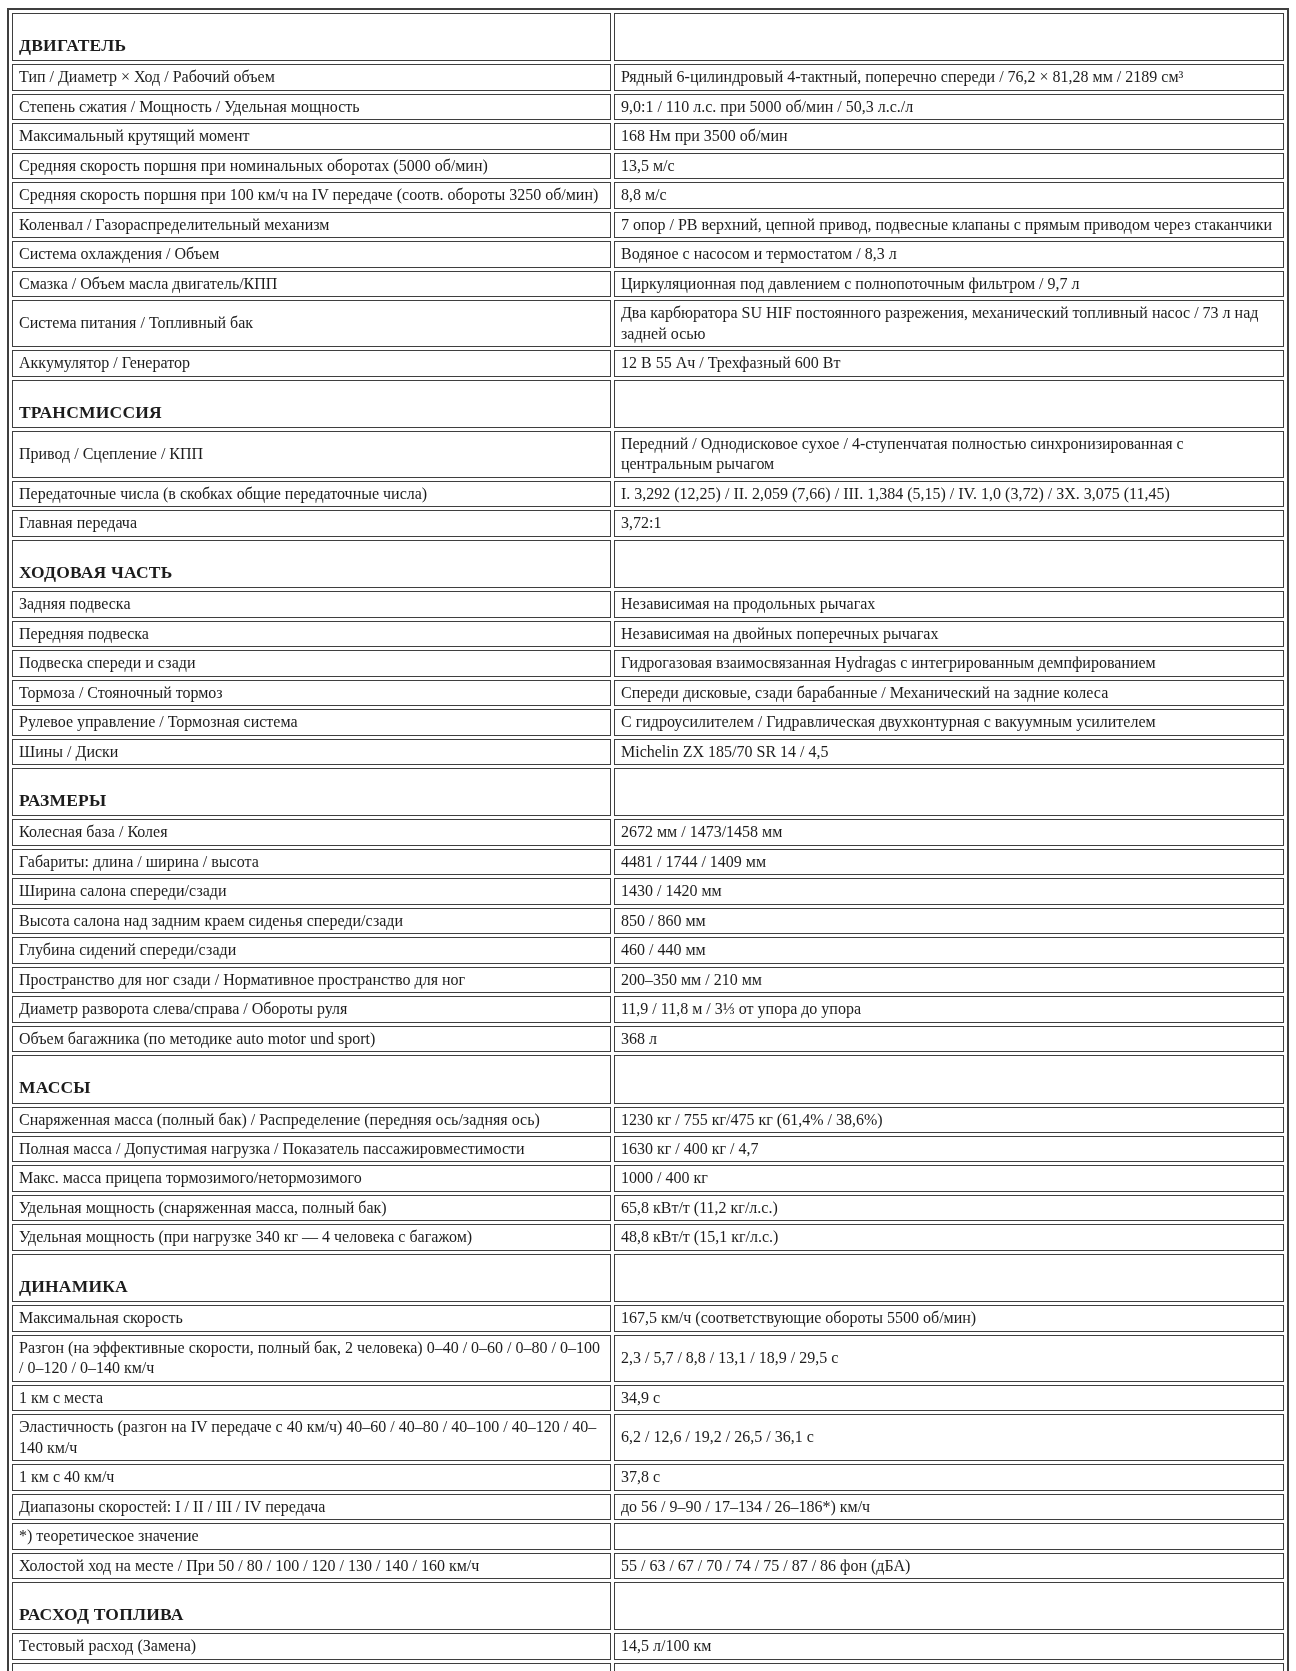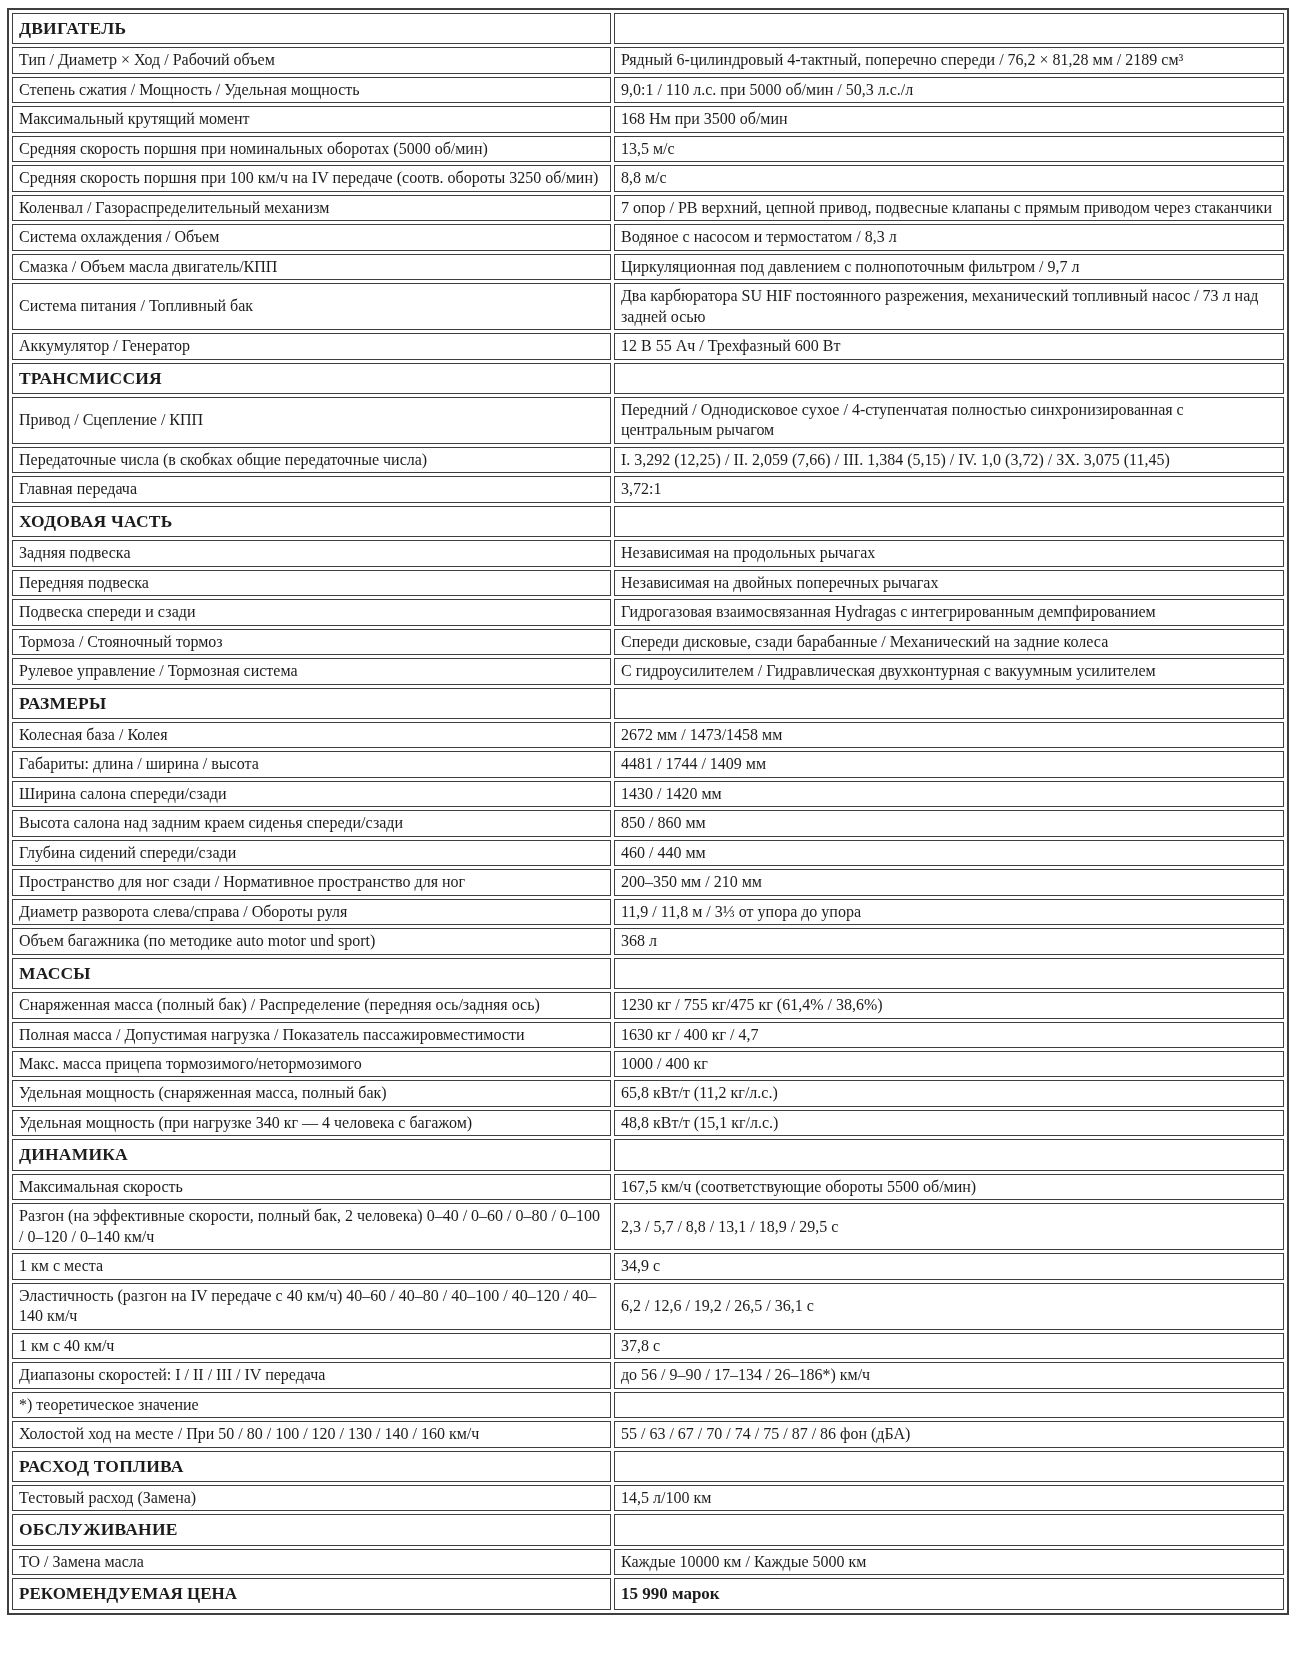--- a/index.html
+++ b/index.html
@@ -31,21 +31,21 @@
     padding:2px 6px;
     font-size:16px;
     line-height:1.28;
     vertical-align:middle;
     background:var(--bg);
     height:24px;
   }
   tr.section td.label{
     font-weight:bold;
     font-size:17.5px;
-    padding-top:3px;
+    padding-top:20px;
     padding-bottom:4px;
     letter-spacing:0.2px;
   }
   tr.price td{
     font-weight:bold;
     font-size:17px;
     padding-top:4px;
     padding-bottom:4px;
   }
 </style>
@@ -136,20 +136,24 @@
           <td class="value">Гидрогазовая взаимосвязанная Hydragas с интегрированным демпфированием</td>
         </tr>
         <tr class="data">
           <td class="label">Тормоза / Стояночный тормоз</td>
           <td class="value">Спереди дисковые, сзади барабанные / Механический на задние колеса</td>
         </tr>
         <tr class="data">
           <td class="label">Рулевое управление / Тормозная система</td>
           <td class="value">С гидроусилителем / Гидравлическая двухконтурная с вакуумным усилителем</td>
         </tr>
+        <tr class="data">
+          <td class="label">Шины / Диски</td>
+          <td class="value">Michelin ZX 185/70 SR 14 / 4,5</td>
+        </tr>
         <tr class="section">
           <td class="label">РАЗМЕРЫ</td>
           <td class="value"></td>
         </tr>
         <tr class="data">
           <td class="label">Колесная база / Колея</td>
           <td class="value">2672 мм / 1473/1458 мм</td>
         </tr>
         <tr class="data">
           <td class="label">Габариты: длина / ширина / высота</td>

